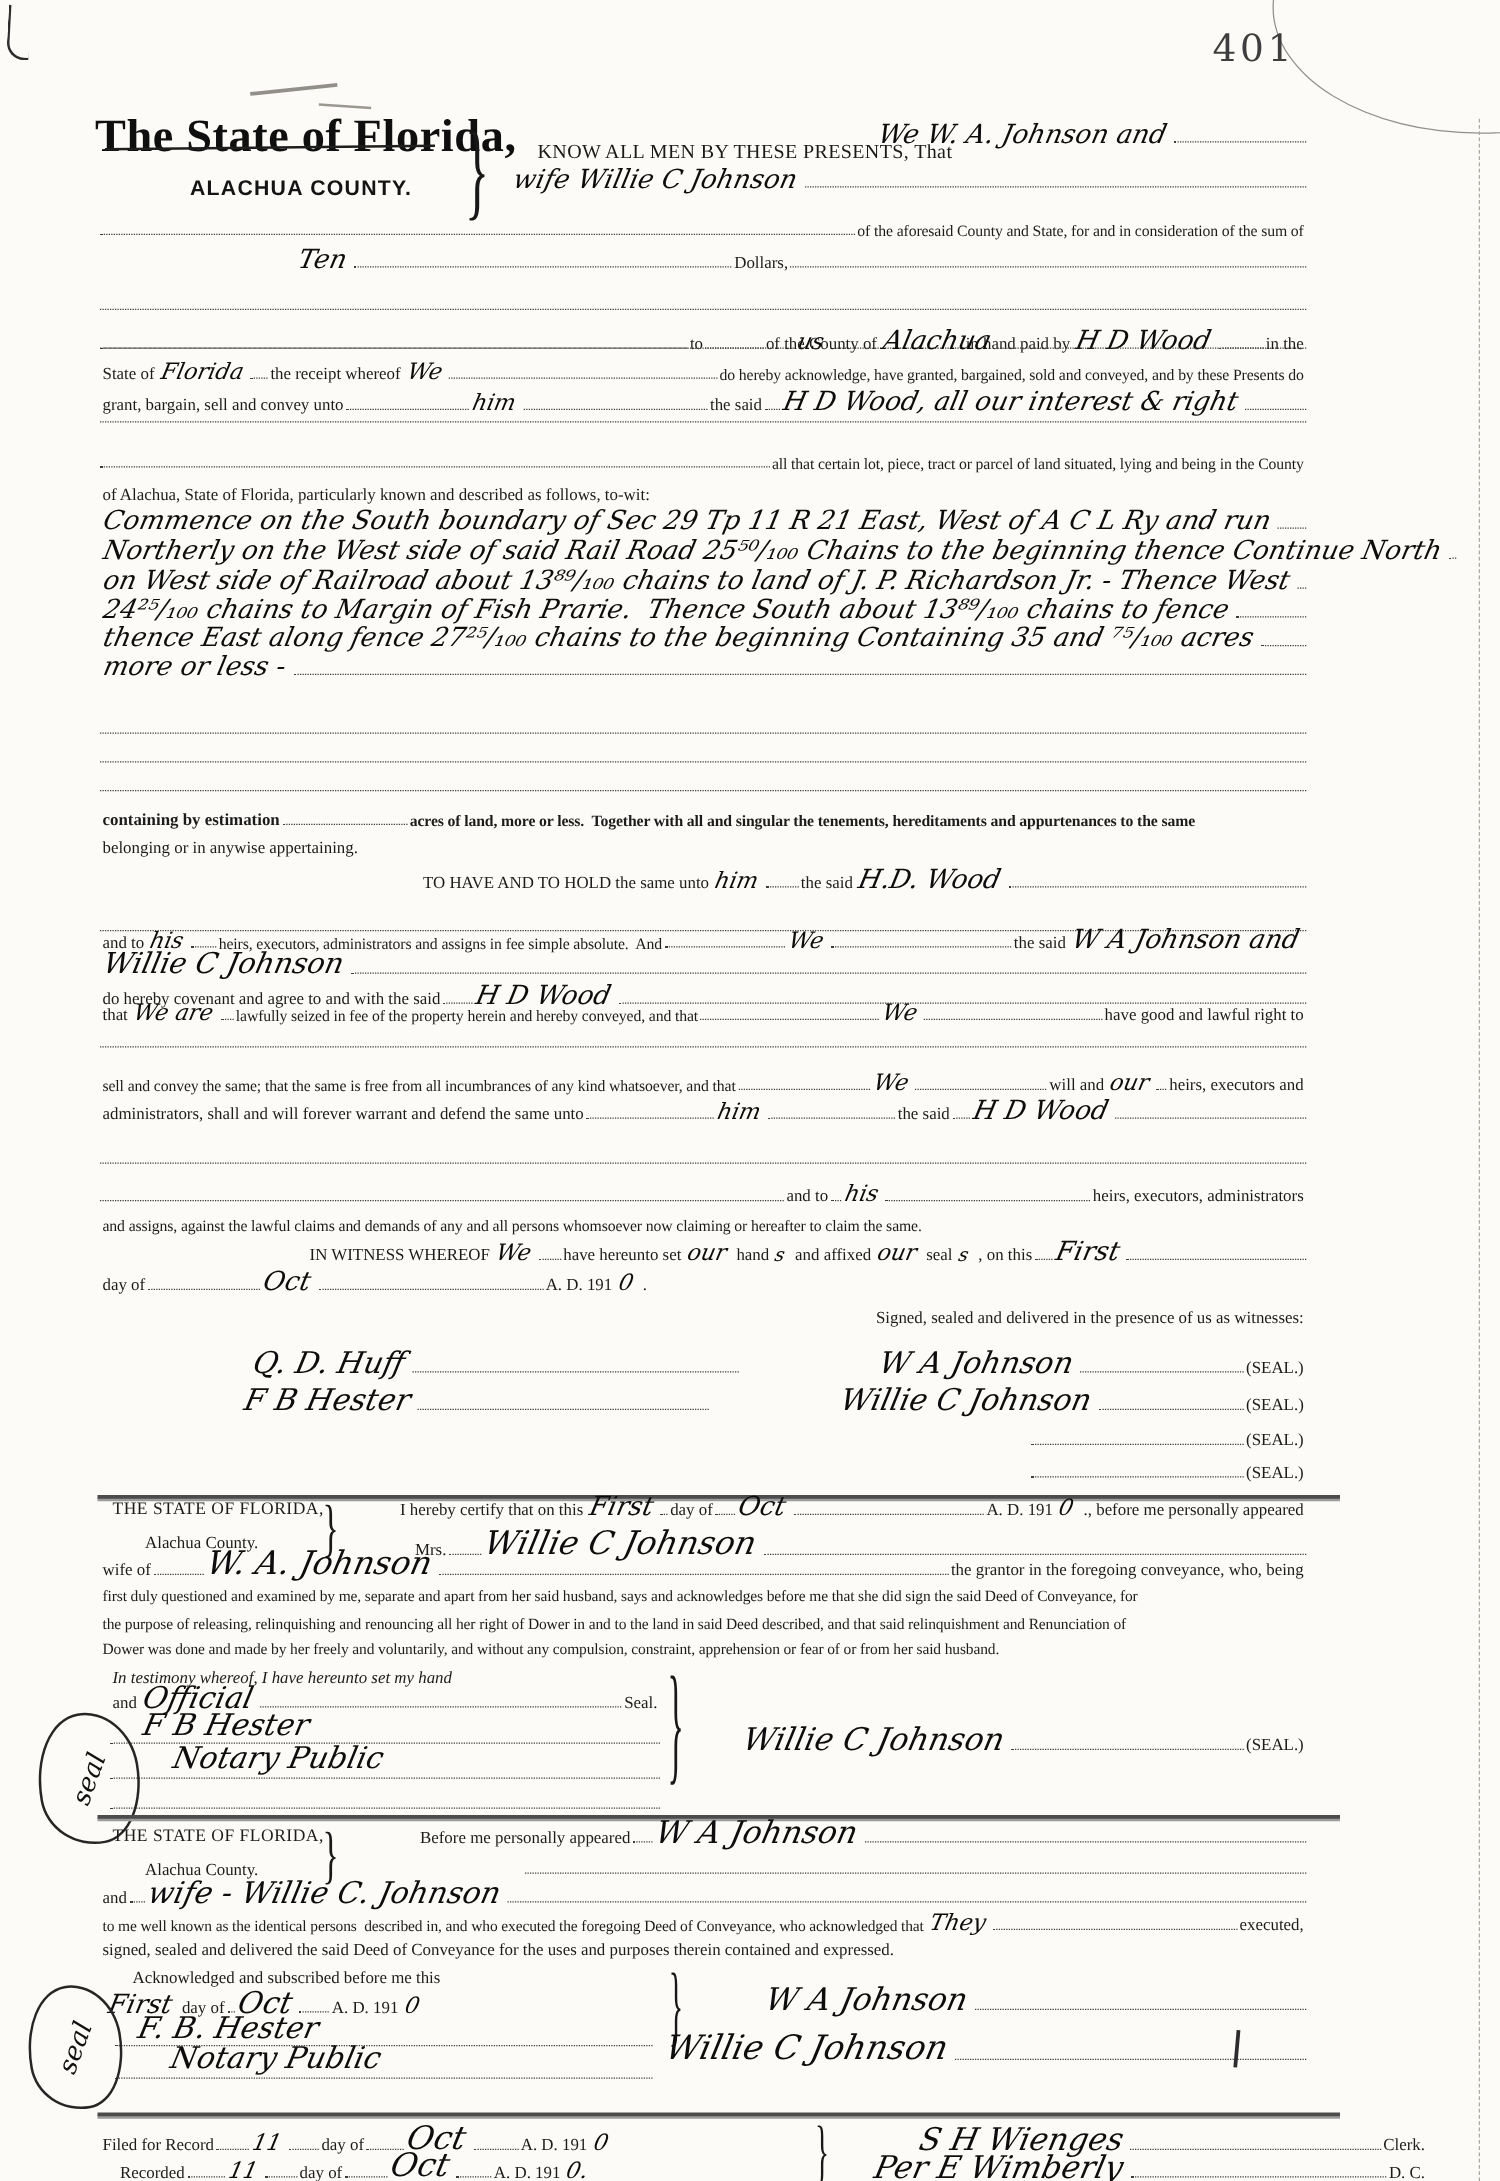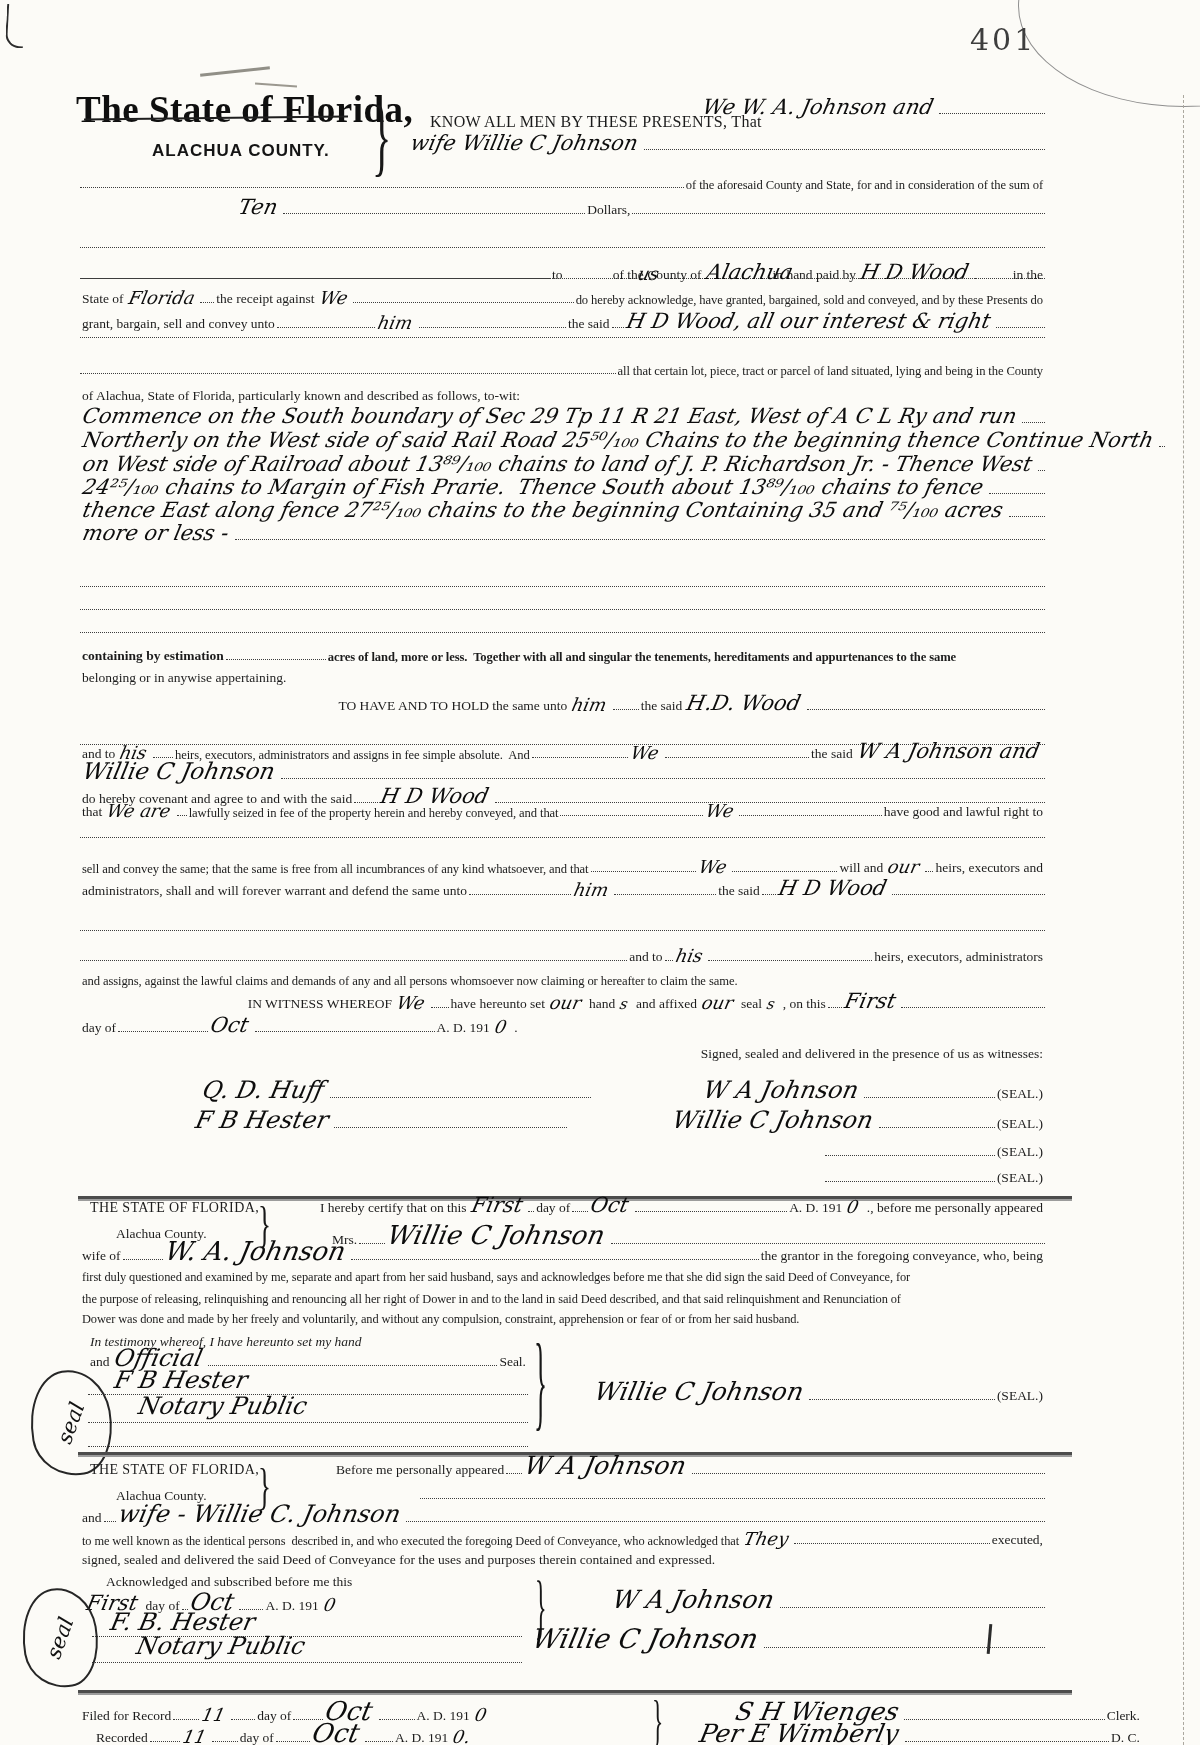--- a/index.html
+++ b/index.html
@@ -94,21 +94,21 @@
     <span class="dot" style="flex:5;"></span>
     <span class="p">of the County of</span>
     <span class="hw hw2">Alachua</span>
     <span class="dot" style="flex:2;"></span>
     <span class="p">in the</span>
   </div>
   <div class="r" style="top:281px;">
     <span class="p">State of</span>
     <span class="hw">Florida</span>
     <span class="dot dw" style="width:14px;"></span>
-    <span class="p">the receipt against</span>
+    <span class="p">the receipt whereof</span>
     <span class="hw">We</span>
     <span class="dot"></span>
     <span class="p sm">do hereby acknowledge, have granted, bargained, sold and conveyed, and by these Presents do</span>
   </div>
   <div class="r" style="top:306px;">
     <span class="p">grant, bargain, sell and convey unto</span>
     <span class="dot" style="flex:2;"></span>
     <span class="hw">him</span>
     <span class="dot" style="flex:3;"></span>
     <span class="p">the said</span>

